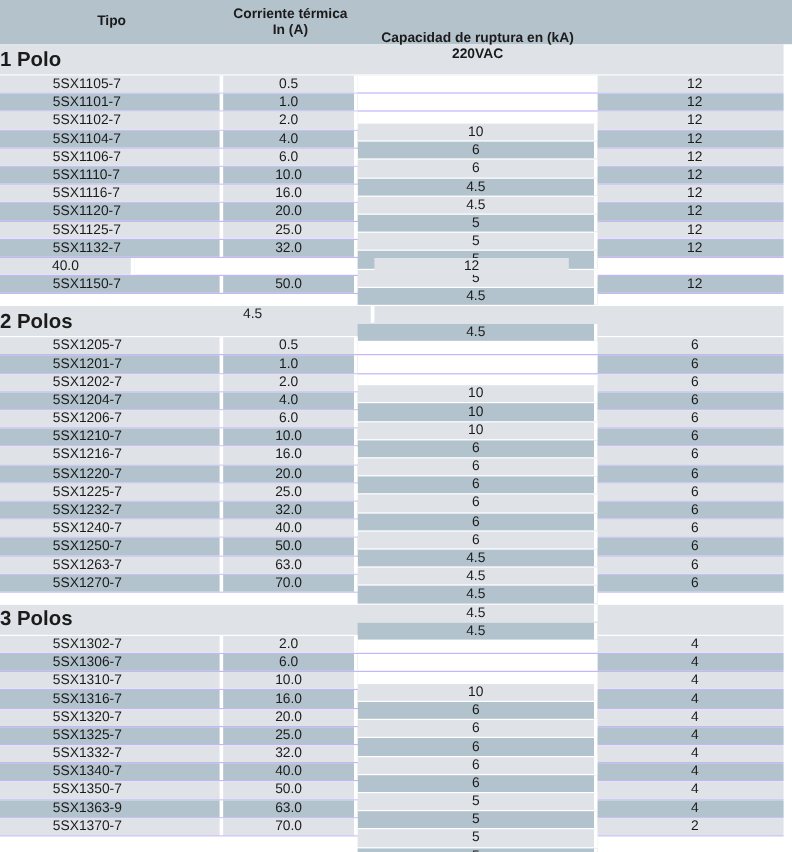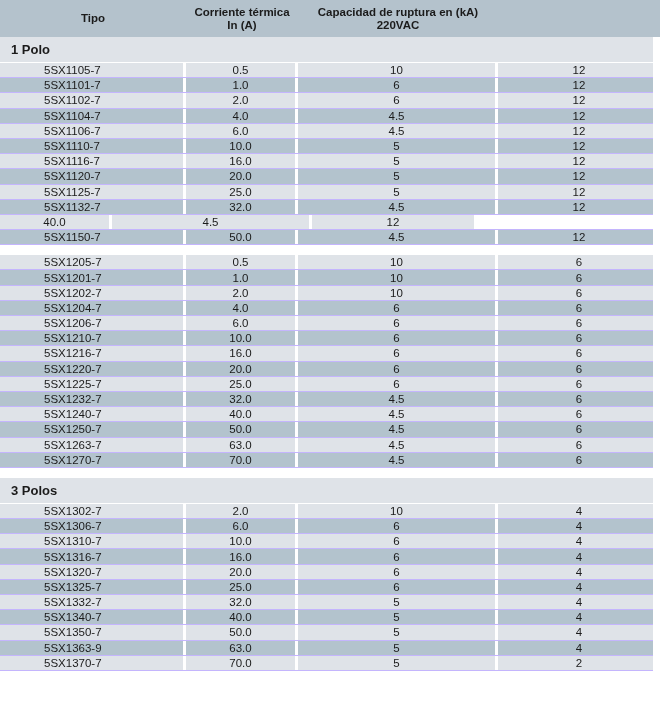--- a/index.html
+++ b/index.html
@@ -40,21 +40,21 @@
     font-size: 11.5px;
     line-height: 13px;
     text-align: center;
     box-sizing: border-box;
   }
   .header-cell .l2 { display: block; }
 
   
   .c0 { width: 186px; }
   .c1 { width: 112px; }
-  .c2 { width: 200px; }
+  .c2 { width: 200px; margin-top: 40px; }
   .c3 { width: 162px; }
 
   .cell {
     box-sizing: border-box;
     font-size: 11.5px;
     color: #1b1b1b;
     display: flex;
     align-items: center;
     justify-content: center;
     height: 100%;
@@ -92,24 +92,24 @@
     height: 10px;
     background: #ffffff;
   }
   .section-row {
     height: 26px;
     background: #dfe3e8;
     align-items: center;
     border-bottom: 1px solid #ffffff;
   }
   .section-label {
-    font-size: 13px;
+    font-size: 17px;
     font-weight: bold;
     color: #1b1b1b;
-    padding-left: 11px;
+    padding-left: 0;
   }
 </style>
 </head>
 <body>
 
 <div id="table-root">
 
   <div class="row header-row">
     <div class="header-cell c0">
       <span>Tipo</span>
@@ -194,20 +194,23 @@
         <div class="cell c2">4.5</div>
         <div class="cell c3 last">12</div>
       </div>
       <div class="row data-row row-dark">
         <div class="cell c0 type-cell">5SX1150-7</div>
         <div class="cell c1">50.0</div>
         <div class="cell c2">4.5</div>
         <div class="cell c3 last">12</div>
       </div>
       <div class="section-spacer"></div>
+      <div class="row section-row">
+        <div class="section-label">2 Polos</div>
+      </div>
       <div class="row data-row row-light">
         <div class="cell c0 type-cell">5SX1205-7</div>
         <div class="cell c1">0.5</div>
         <div class="cell c2">10</div>
         <div class="cell c3 last">6</div>
       </div>
       <div class="row data-row row-dark">
         <div class="cell c0 type-cell">5SX1201-7</div>
         <div class="cell c1">1.0</div>
         <div class="cell c2">10</div>

